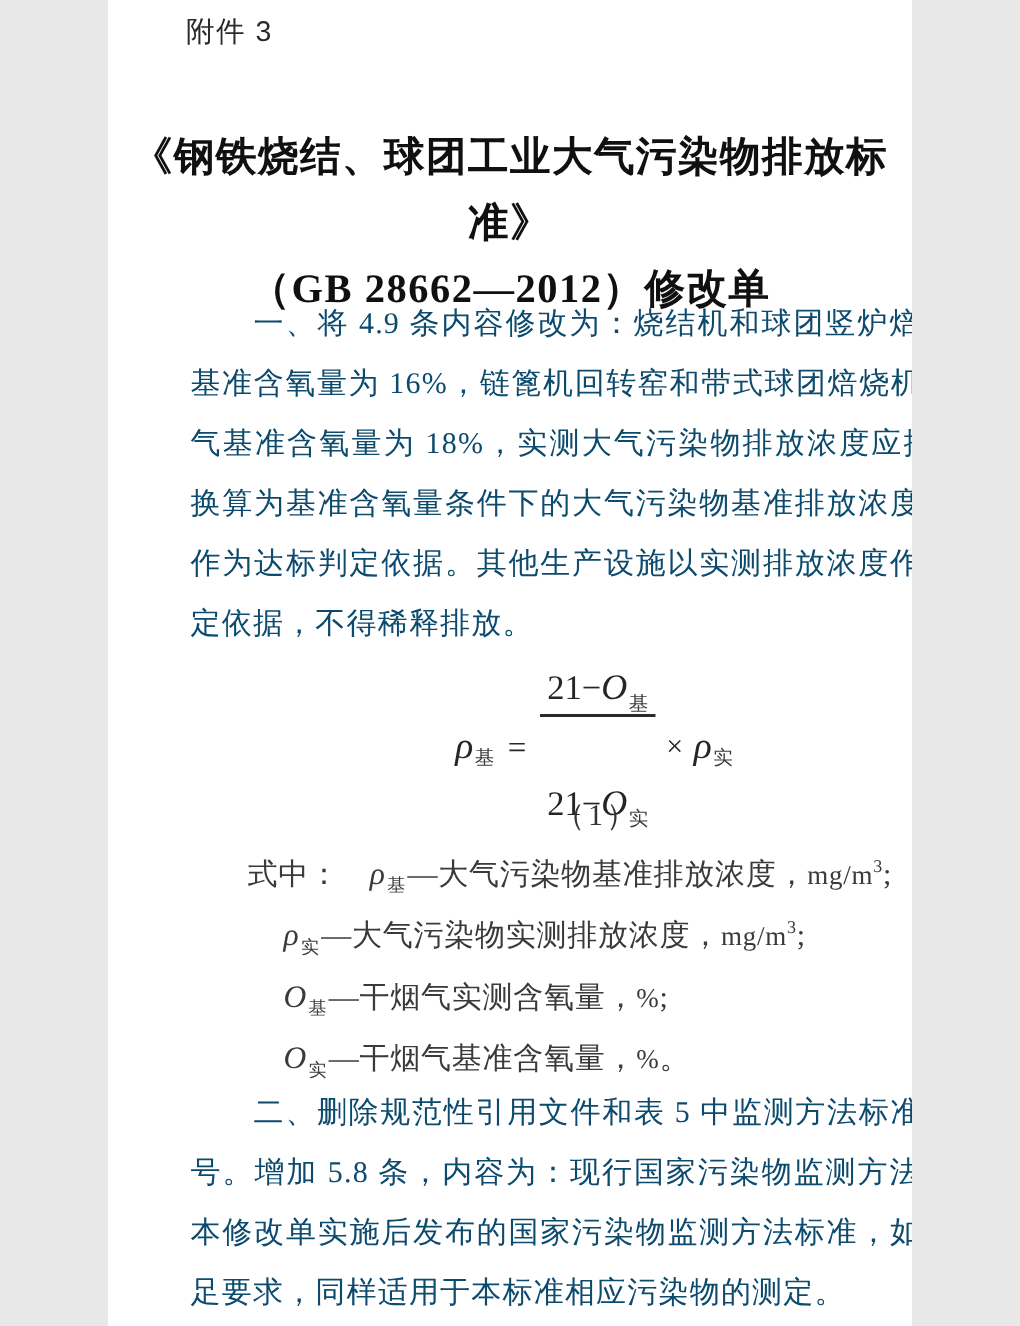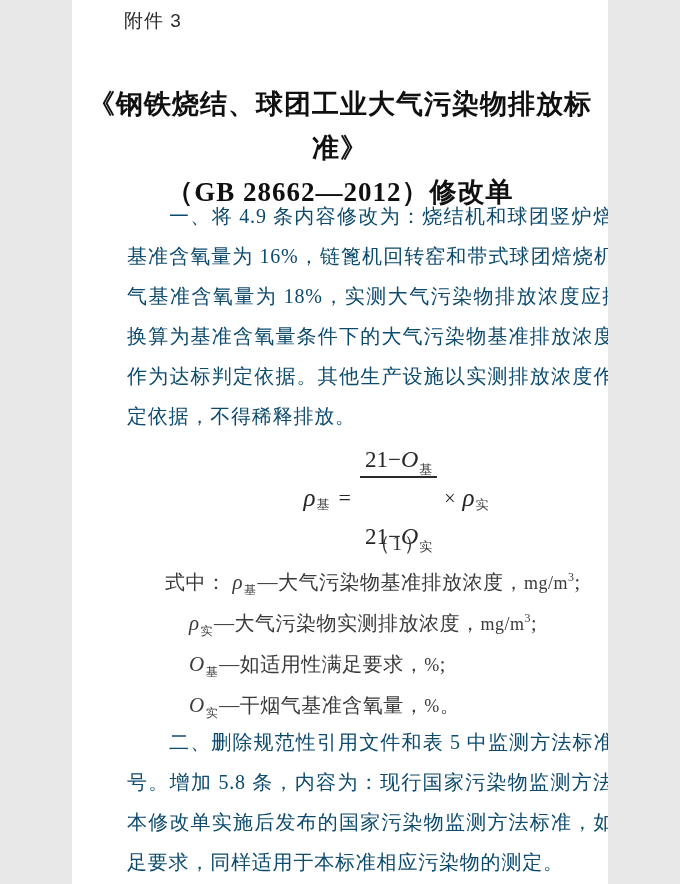--- a/index.html
+++ b/index.html
@@ -49,21 +49,21 @@
     position:absolute;top:530px;left:0;width:100%;
     text-align:center;transform:translateX(58px);
     font-size:20px;letter-spacing:2px;color:#333;
   }
   .defs{
     position:absolute;left:55px;top:562px;width:580px;
     font-size:20px;line-height:40px;color:#3a3a3a;letter-spacing:0.5px;
   }
   .def-line{padding-left:62px;white-space:nowrap;}
   .def-line.first{padding-left:38px;}
-  .def-prefix{margin-right:6px;}
+  .def-prefix{margin-right:20px;}
   .def-sym{font-style:italic;font-size:21px;}
   .def-sub{font-size:12px;position:relative;top:5px;margin:0 1px;line-height:0;}
   .unit{font-family:Liberation Serif, serif;font-size:18px;}
   .sup{font-size:12px;position:relative;top:-8px;line-height:0;}
 </style>
 </head>
 <body>
 
 <div class="page">
 
@@ -92,21 +92,21 @@
   <div class="eq-label">（1）</div>
 
   <div class="defs">
     <div class="def-line first">
       <span class="def-prefix">式中：</span><span class="def-sym">ρ</span><span class="def-sub">基</span><span>—</span><span>大气污染物基准排放浓度，</span><span class="unit">mg/m</span><span class="sup">3</span><span>;</span>
     </div>
     <div class="def-line">
       <span class="def-sym">ρ</span><span class="def-sub">实</span><span>—</span><span>大气污染物实测排放浓度，</span><span class="unit">mg/m</span><span class="sup">3</span><span>;</span>
     </div>
     <div class="def-line">
-      <span class="def-sym">O</span><span class="def-sub">基</span><span>—</span><span>如适用性满足要求，</span><span class="unit">%</span><span class="sup"></span><span>;</span>
+      <span class="def-sym">O</span><span class="def-sub">基</span><span>—</span><span>干烟气实测含氧量，</span><span class="unit">%</span><span class="sup"></span><span>;</span>
     </div>
     <div class="def-line">
       <span class="def-sym">O</span><span class="def-sub">实</span><span>—</span><span>干烟气基准含氧量，</span><span class="unit">%</span><span class="sup"></span><span>。</span>
     </div>
   </div>
 
   <div class="body-para para2">二、删除规范性引用文件和表 5 中监测方法标准编号的年号。增加 5.8 条，内容为：现行国家污染物监测方法标准以及本修改单实施后发布的国家污染物监测方法标准，如适用性满足要求，同样适用于本标准相应污染物的测定。</div>
 
 </div>
 

